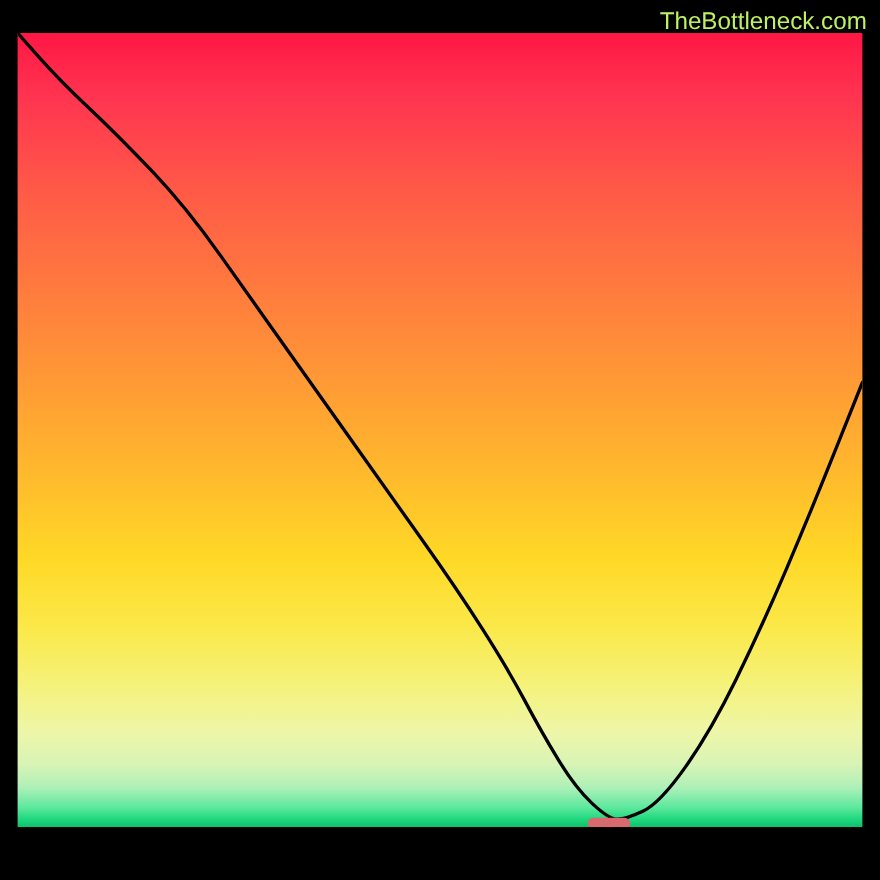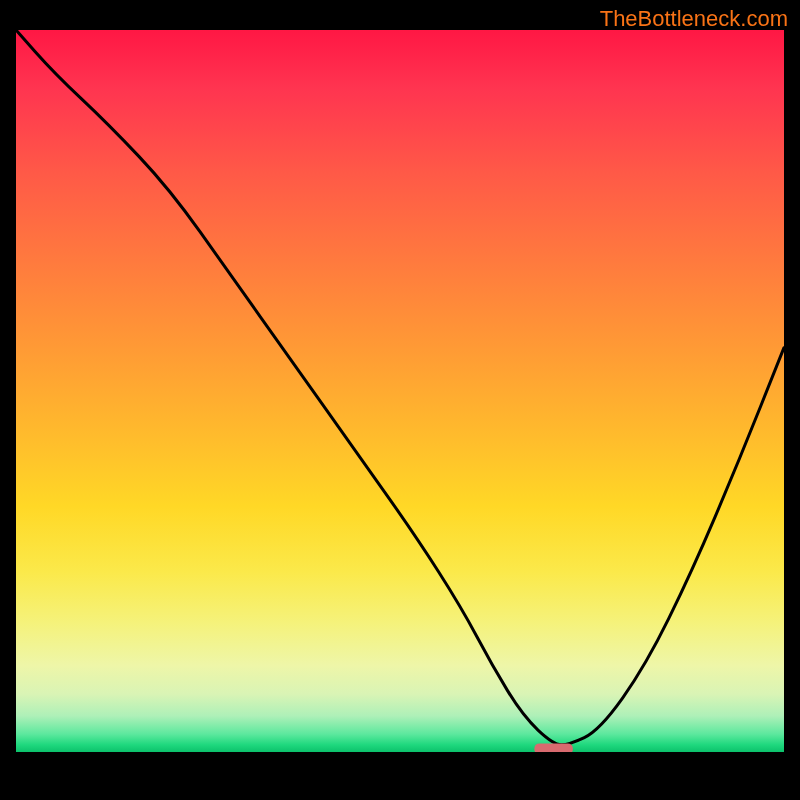--- a/index.html
+++ b/index.html
@@ -8,21 +8,21 @@
     width: 800px;
     height: 800px;
     position: relative;
     background: #000;
     font-family: Arial, sans-serif;
   }
   .watermark {
     position: absolute;
     top: 6px;
     right: 12px;
-    color: #f97316;
+    color: #bef264;
     font-size: 22px;
     font-weight: 500;
     z-index: 10;
   }
   .frame {
     position: absolute;
     left: 16px;
     top: 30px;
     width: 768px;
     height: 754px;

